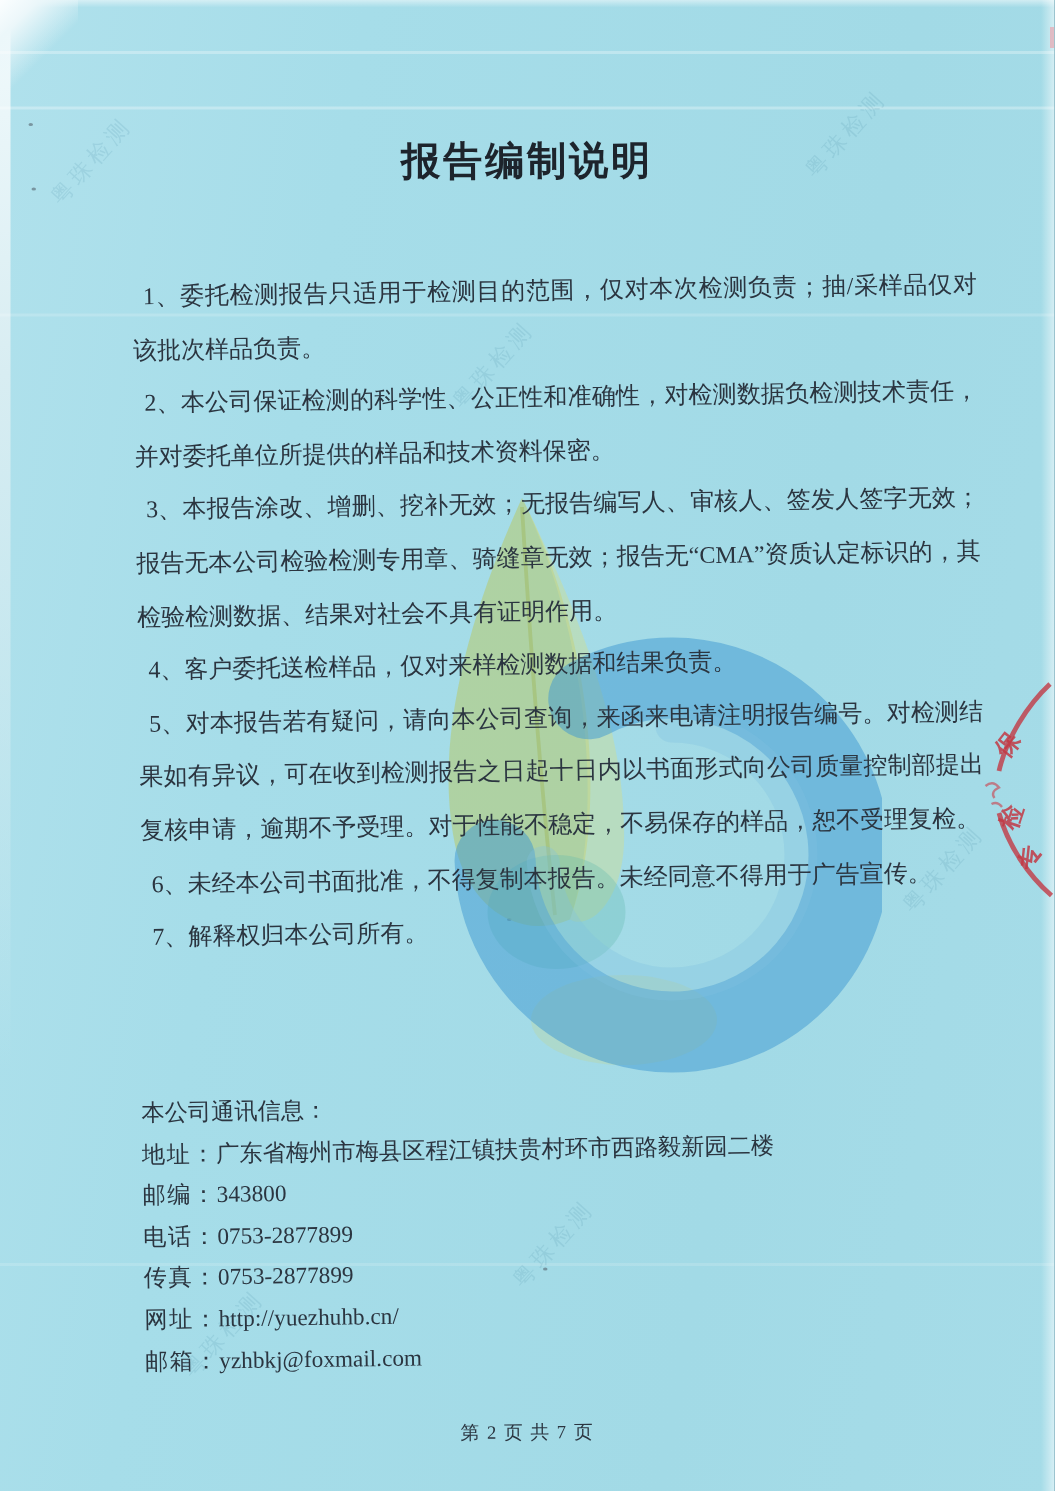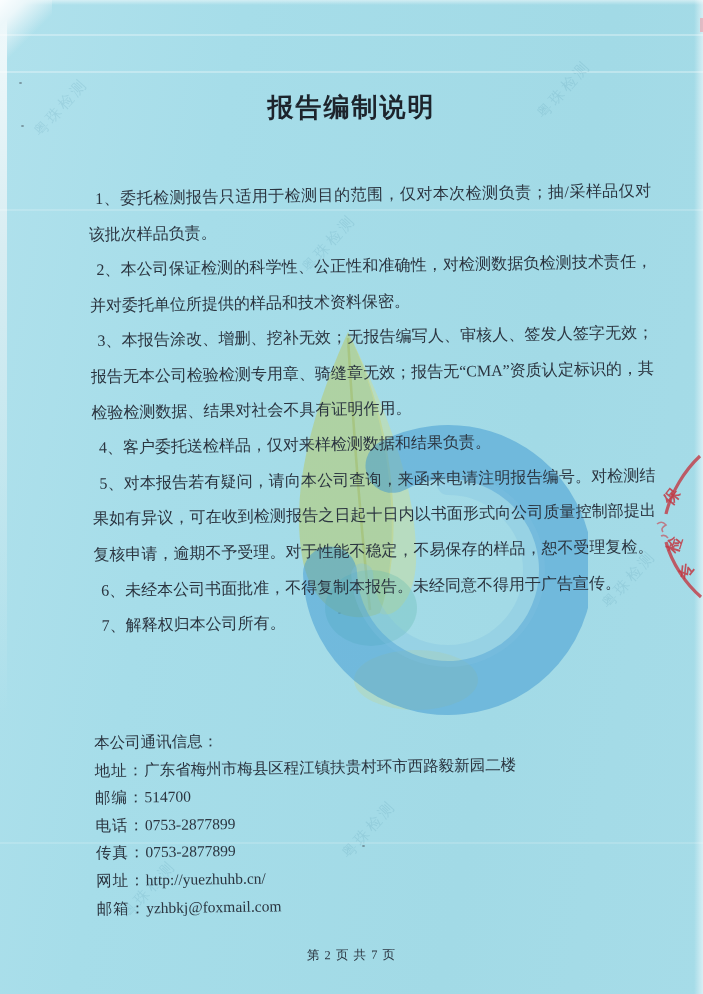--- a/index.html
+++ b/index.html
@@ -123,21 +123,21 @@
     <p><span>3、</span><span>本报告涂改、增删、挖补无效；无报告编写人、审核人、签发人签字无效；报告无本公司检验检测专用章、骑缝章无效；报告无“CMA”资质认定标识的，其检验检测数据、结果对社会不具有证明作用。</span></p>
     <p><span>4、</span><span>客户委托送检样品，仅对来样检测数据和结果负责。</span></p>
     <p><span>5、</span><span>对本报告若有疑问，请向本公司查询，来函来电请注明报告编号。对检测结果如有异议，可在收到检测报告之日起十日内以书面形式向公司质量控制部提出复核申请，逾期不予受理。对于性能不稳定，不易保存的样品，恕不受理复检。</span></p>
     <p><span>6、</span><span>未经本公司书面批准，不得复制本报告。未经同意不得用于广告宣传。</span></p>
     <p><span>7、</span><span>解释权归本公司所有。</span></p>
   </div>
 
   <div class="contact">
     <p>本公司通讯信息：</p>
     <p><span class="lbl">地址：</span><span>广东省梅州市梅县区程江镇扶贵村环市西路毅新园二楼</span></p>
-    <p><span class="lbl">邮编：</span><span>514700</span></p>
+    <p><span class="lbl">邮编：</span><span>343800</span></p>
     <p><span class="lbl">电话：</span><span>0753-2877899</span></p>
     <p><span class="lbl">传真：</span><span>0753-2877899</span></p>
     <p><span class="lbl">网址：</span><span>http://yuezhuhb.cn/</span></p>
     <p><span class="lbl">邮箱：</span><span>yzhbkj@foxmail.com</span></p>
   </div>
 
   <div class="doc-footer">
     <span>第 2 页 共 7 页</span>
   </div>
 

